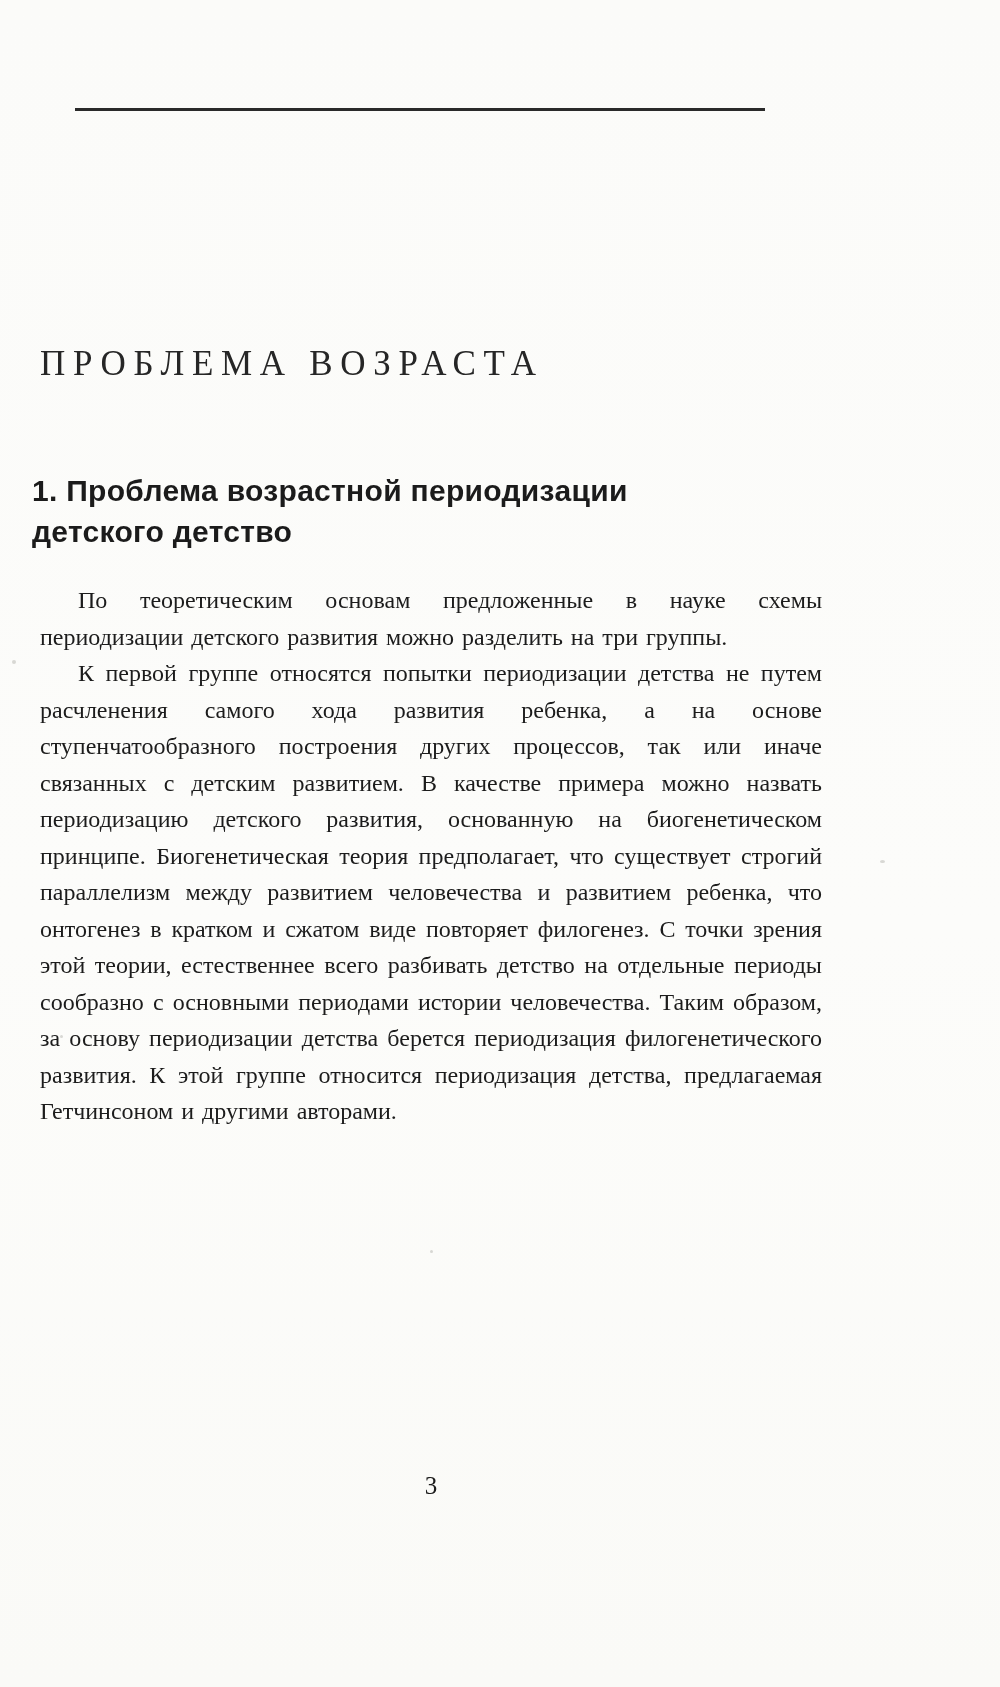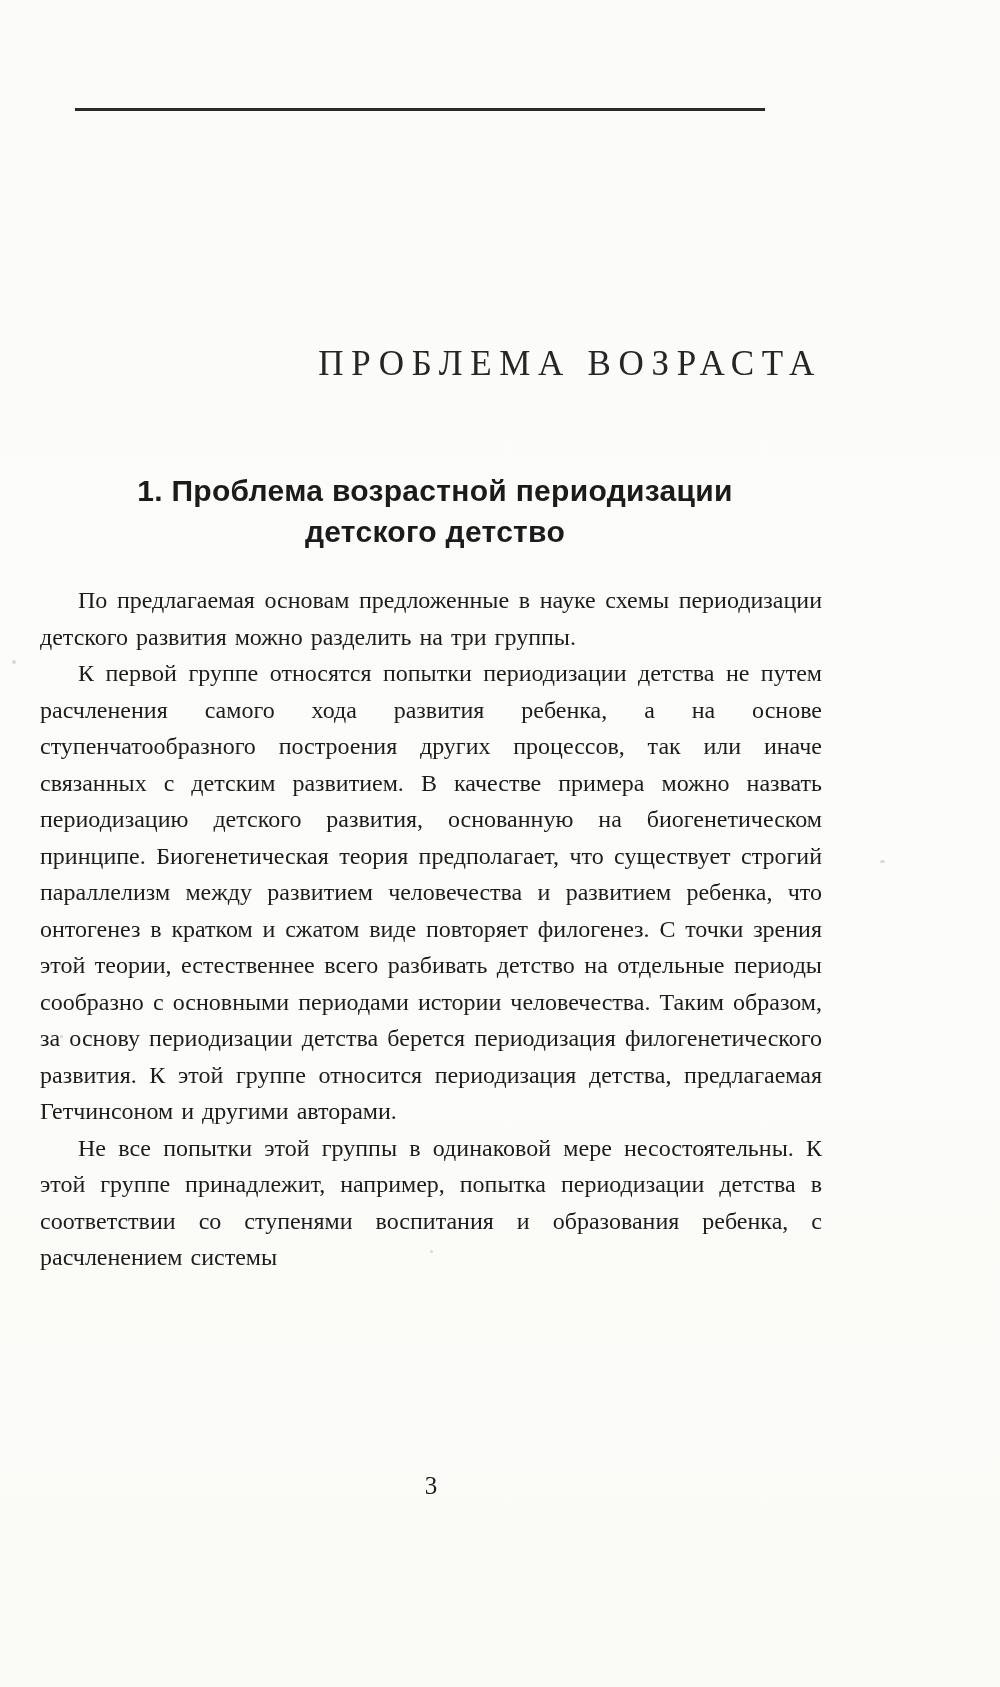--- a/index.html
+++ b/index.html
@@ -23,34 +23,33 @@
     left: 75px;
     width: 690px;
     height: 3px;
     background: #2a2a2a;
   }
   .chapter-title {
     position: absolute;
     top: 344px;
     left: 40px;
     width: 782px;
-    text-align: right;
+    text-align: left;
     font-family: "Liberation Serif", serif;
     font-size: 35px;
     font-weight: 400;
     letter-spacing: 0.22em;
     color: #262626;
     white-space: nowrap;
   }
   .section-heading {
     position: absolute;
     top: 470px;
-    left: 44px;
+    left: 32px;
     width: 782px;
-    text-align: center;
     font-family: "Liberation Sans", sans-serif;
     font-size: 30px;
     font-weight: 700;
     line-height: 41px;
     color: #1b1b1b;
     letter-spacing: 0.01em;
   }
   .body-text {
     position: absolute;
     top: 582px;
@@ -97,23 +96,22 @@
   <div class="top-rule"></div>
 
   <div class="chapter-title">ПРОБЛЕМА ВОЗРАСТА</div>
 
   <div class="section-heading">
     <div>1. Проблема возрастной периодизации</div>
     <div>детского детство</div>
   </div>
 
   <div class="body-text">
-    <p>По предлагаемая основам предложенные в науке схемы периодизации детского развития можно разделить на три группы.</p>
+    <p>По теоретическим основам предложенные в науке схемы периодизации детского развития можно разделить на три группы.</p>
     <p>К первой группе относятся попытки периодизации детства не путем расчленения самого хода развития ребенка, а на основе ступенчатообразного построения других процессов, так или иначе связанных с детским развитием. В качестве примера можно назвать периодизацию детского развития, основанную на биогенетическом принципе. Биогенетическая теория предполагает, что существует строгий параллелизм между развитием человечества и развитием ребенка, что онтогенез в кратком и сжатом виде повторяет филогенез. С точки зрения этой теории, естественнее всего разбивать детство на отдельные периоды сообразно с основными периодами истории человечества. Таким образом, за основу периодизации детства берется периодизация филогенетического развития. К этой группе относится периодизация детства, предлагаемая Гетчинсоном и другими авторами.</p>
-    <p>Не все попытки этой группы в одинаковой мере несостоятельны. К этой группе принадлежит, например, попытка периодизации детства в соответствии со ступенями воспитания и образования ребенка, с расчленением системы</p>
   </div>
 
   <div class="page-number">3</div>
 
   <div class="speck s1"></div>
   <div class="speck s2"></div>
   <div class="speck s3"></div>
   <div class="speck s4"></div>
 
 </div>

